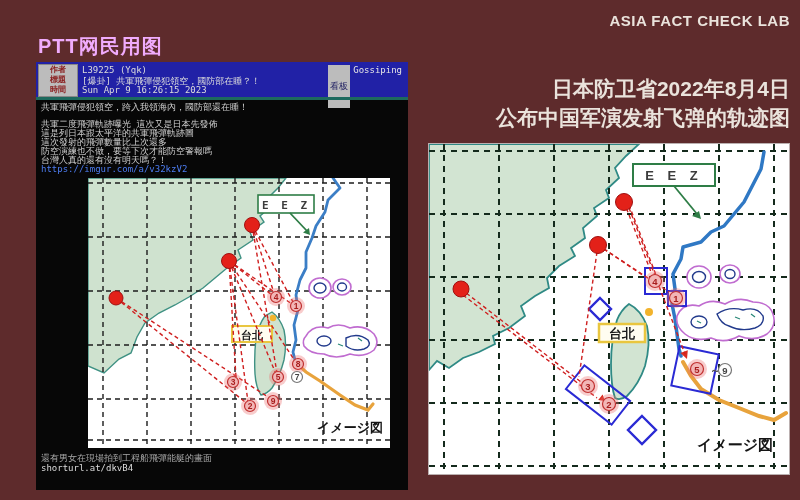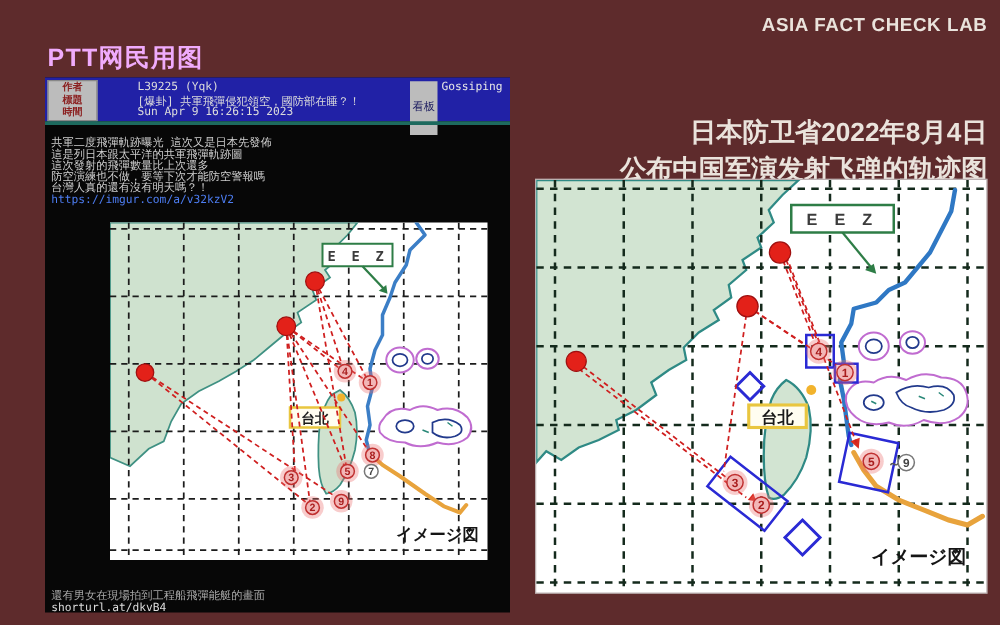--- a/index.html
+++ b/index.html
@@ -11,46 +11,46 @@
   
   .brand{
     position:absolute;top:12px;right:10px;
     color:#eae3dc;font-size:15px;font-weight:600;letter-spacing:.5px;
   }
   .left-title{
     position:absolute;left:38px;top:33px;
     color:#f0abfc;font-size:20px;font-weight:bold;letter-spacing:1px;
   }
   .right-title{
-    position:absolute;right:10px;top:92px;width:420px;
+    position:absolute;right:10px;top:74px;width:420px;
     text-align:right;color:#eae3dc;font-size:21px;font-weight:bold;line-height:29px;
   }
   
   .ptt{
     position:absolute;left:36px;top:62px;width:372px;height:428px;
     background:#070707;font-family:"DejaVu Sans Mono",monospace;
   }
   .ptt-header{position:absolute;left:0;top:0;width:372px;height:35px;background:#2121a6;}
   .ptt-meta-box{
     position:absolute;left:2px;top:2px;width:38px;height:31px;
     background:#bcbcbc;border:1px solid #888;
     color:#8b2020;font-size:8px;line-height:10px;text-align:center;font-weight:bold;
   }
-  .ptt-hline{position:absolute;left:46px;color:#dcdcdc;font-size:9px;white-space:nowrap;margin-left:28px;}
+  .ptt-hline{position:absolute;left:46px;color:#dcdcdc;font-size:9px;white-space:nowrap;}
   .ptt-board-chip{
     position:absolute;top:3px;right:58px;background:#bcbcbc;color:#1a1a5e;
     font-size:9px;padding:16px 2px;line-height:11px;
   }
   .ptt-board{position:absolute;top:3px;right:6px;color:#e6e6e6;font-size:9px;}
   .ptt-divider{position:absolute;left:0;top:35px;width:372px;height:3px;background:#1d6a5e;}
   .ptt-body{position:absolute;left:5px;top:41px;width:362px;color:#cfcfcf;font-size:9px;line-height:9px;}
   .ptt-body .bl{white-space:nowrap;margin:0 0 0 0;height:9px;}
   .ptt-body .gap{height:8px;}
   .ptt-link{color:#4d7df2;text-decoration:none;}
-  .ptt-footer{position:absolute;left:5px;top:392px;width:362px;color:#a8a8a8;font-size:9px;line-height:9.5px;margin-top:19px;}
+  .ptt-footer{position:absolute;left:5px;top:392px;width:362px;color:#a8a8a8;font-size:9px;line-height:9.5px;}
   .ptt-footer .fl{white-space:nowrap;}
   .ptt-footer .ptt-url{color:#dcdcdc;text-decoration:none;}
   
   .map-left{position:absolute;left:52px;top:116px;width:302px;height:270px;background:#fff;}
   .map-right{
     position:absolute;left:428px;top:143px;width:362px;height:332px;background:#fff;
     border:1px solid rgba(60,30,30,.35);box-sizing:border-box;
   }
   svg{display:block;}
   
@@ -104,20 +104,21 @@
     </div>
     <div class="ptt-hline" style="top:3px;">L39225 (Yqk)</div>
     <div class="ptt-hline" style="top:13px;">[爆卦] 共軍飛彈侵犯領空，國防部在睡？！</div>
     <div class="ptt-hline" style="top:23px;">Sun Apr  9 16:26:15 2023</div>
     <div class="ptt-board-chip">看板</div>
     <div class="ptt-board">Gossiping</div>
   </div>
   <div class="ptt-divider"></div>
 
   <div class="ptt-body">
+    <div class="bl">共軍飛彈侵犯領空，跨入我領海內，國防部還在睡！</div>
     <div class="gap"></div>
     <div class="bl">共軍二度飛彈軌跡曝光 這次又是日本先發佈</div>
     <div class="bl">這是列日本跟太平洋的共軍飛彈軌跡圖</div>
     <div class="bl">這次發射的飛彈數量比上次還多</div>
     <div class="bl">防空演練也不做，要等下次才能防空警報嗎</div>
     <div class="bl">台灣人真的還有沒有明天嗎？！</div>
     <div class="bl"><a href="#" class="ptt-link">https://imgur.com/a/v32kzV2</a></div>
   </div>
 
   <div class="map-left">

